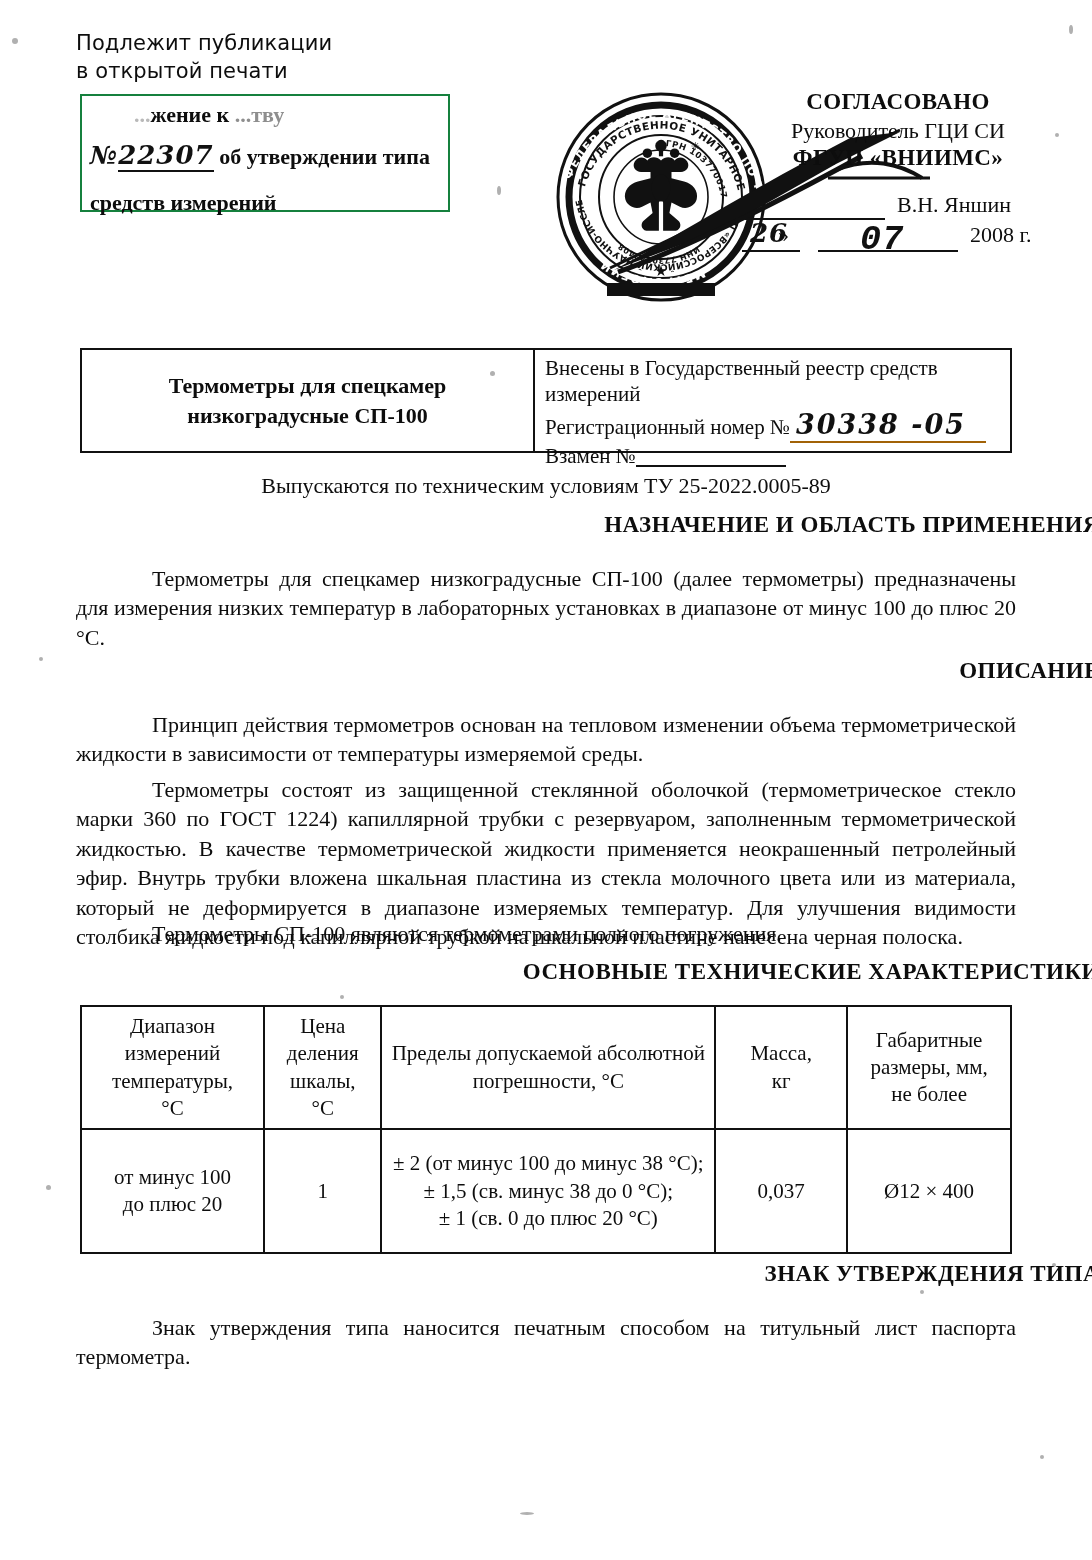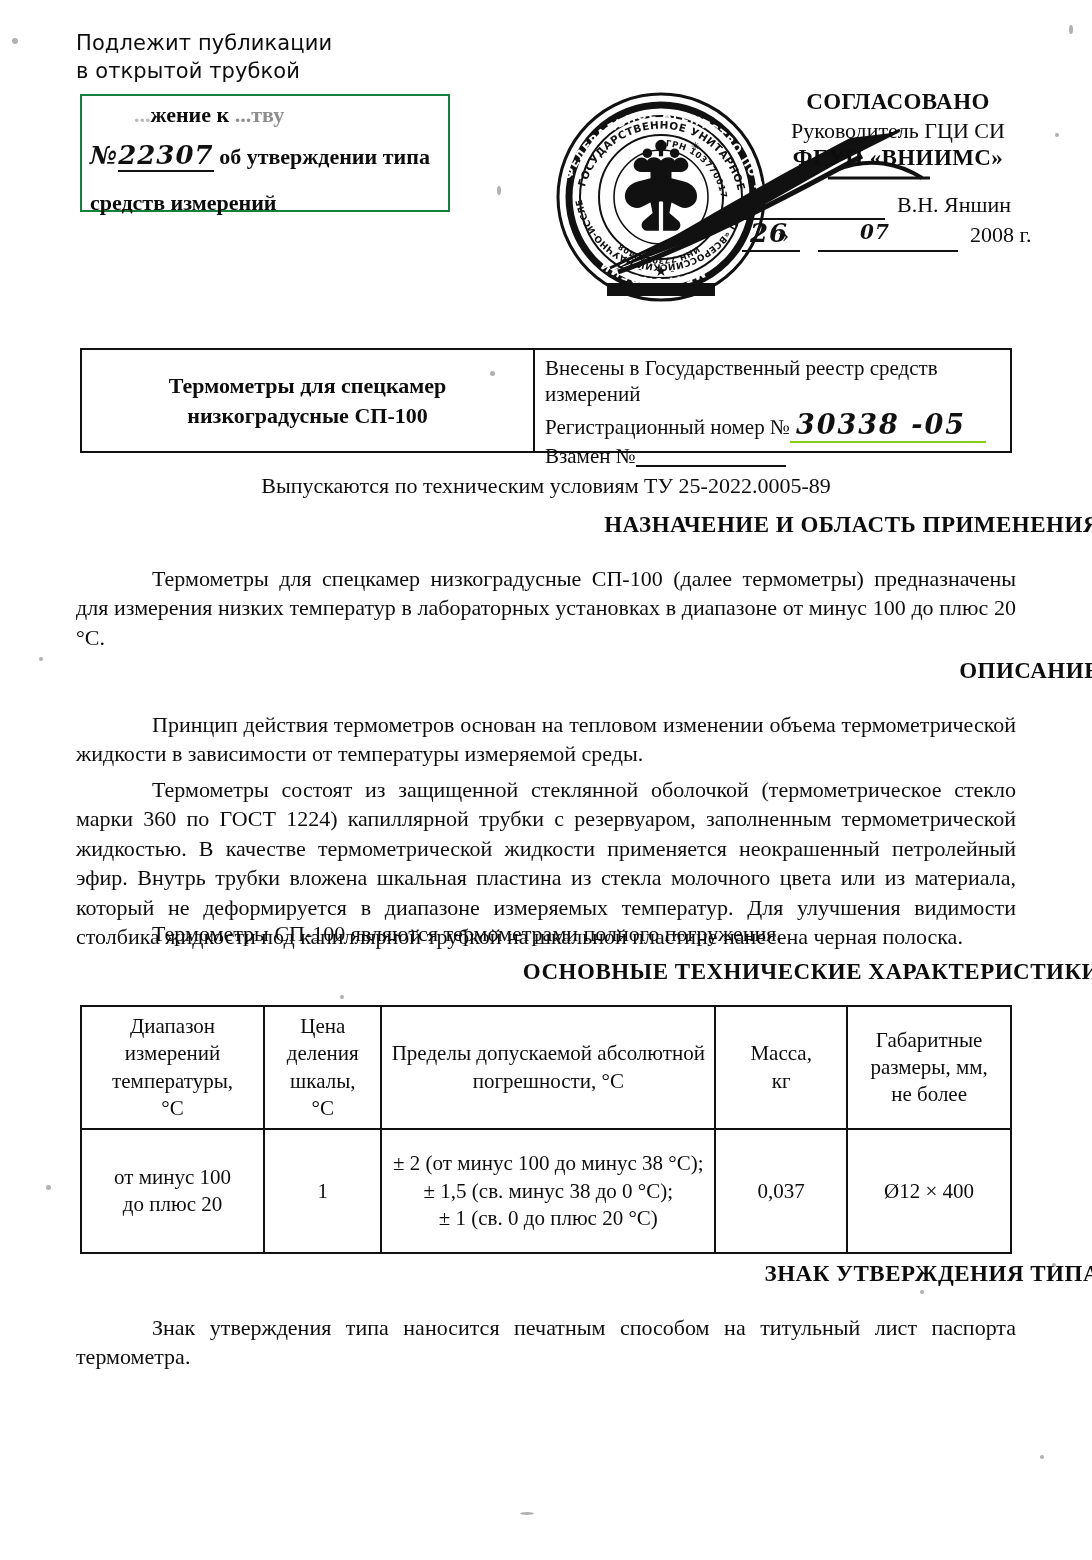--- a/index.html
+++ b/index.html
@@ -113,21 +113,21 @@
     position: absolute;
     left: 742px;
     top: 222px;
     width: 310px;
     font-size: 22px;
   }
   .date-q1 { position: absolute; left: 36px;  top: 0; }
   .date-rule-a { position: absolute; left: 0;  top: 28px; width: 58px;  border-bottom: 2px solid #111; }
   .date-rule-b { position: absolute; left: 76px; top: 28px; width: 140px; border-bottom: 2px solid #111; }
   .date-day  { position: absolute; left: 8px;  top: -4px; font-size: 26px; }
-  .date-mon  { position: absolute; left: 118px; top: -2px; font-size: 20px; }
+  .date-mon  { position: absolute; left: 118px; top: -2px; font-size: 35px; font-family: Liberation Mono, monospace; }
   .date-year { position: absolute; left: 228px; top: 0; white-space: nowrap; }
 
   
   .seal {
     position: absolute;
     left: 545px;
     top: 80px;
     width: 232px;
     height: 230px;
   }
@@ -173,21 +173,21 @@
     border: 2px solid #111;
     border-left: none;
     box-sizing: border-box;
     padding: 5px 0 4px 10px;
     font-size: 21px;
     line-height: 1.25;
   }
   .reg-box .rl { white-space: nowrap; }
   .reg-num-rule {
     display: inline-block;
-    border-bottom: 2px solid #84cc16;
+    border-bottom: 2px solid #a16207;
     min-width: 190px;
     padding-left: 6px;
   }
   .reg-num-rule .hand { font-size: 27px; letter-spacing: 2px; }
   .reg-repl-rule {
     display: inline-block;
     border-bottom: 2px solid #111;
     min-width: 150px;
     height: 22px;
     vertical-align: -4px;
@@ -279,21 +279,21 @@
   <span class="speck" style="left:490px; top:371px; width:5px;  height:5px;"></span>
   <span class="speck" style="left:39px;  top:657px; width:4px;  height:4px;"></span>
   <span class="speck" style="left:46px;  top:1185px;width:5px;  height:5px;"></span>
   <span class="speck" style="left:1052px;top:1263px;width:4px;  height:4px;"></span>
   <span class="speck" style="left:520px; top:1512px;width:14px; height:3px;"></span>
   <span class="speck" style="left:1040px;top:1455px;width:4px;  height:4px;"></span>
   <span class="speck" style="left:340px; top:995px; width:4px;  height:4px;"></span>
   <span class="speck" style="left:920px; top:1290px;width:4px;  height:4px;"></span>
 
   <div class="pub-note">Подлежит публикации
-в открытой трубкой</div>
+в открытой печати</div>
 
   <div class="annex-box">
     <div class="annex-line annex-l1">
       <span class="faded">...</span><span>жение к</span>
       <span class="faded2">...тву</span>
     </div>
     <div class="annex-line annex-l2">
       <span class="hand" style="font-size:25px">№</span><span class="hand" style="font-size:26px;border-bottom:2px solid #111">22307</span>
       <span>об утверждении типа</span>
     </div>

